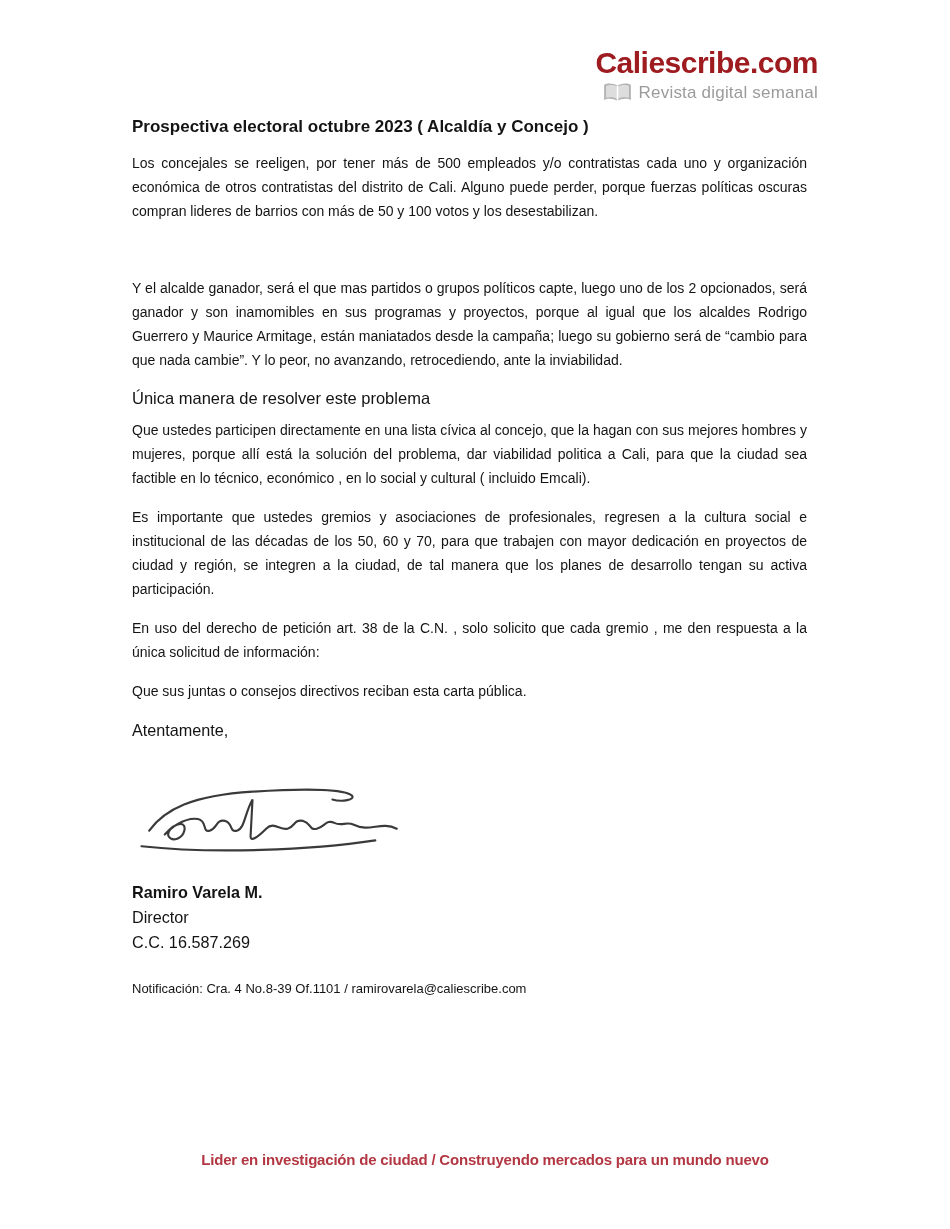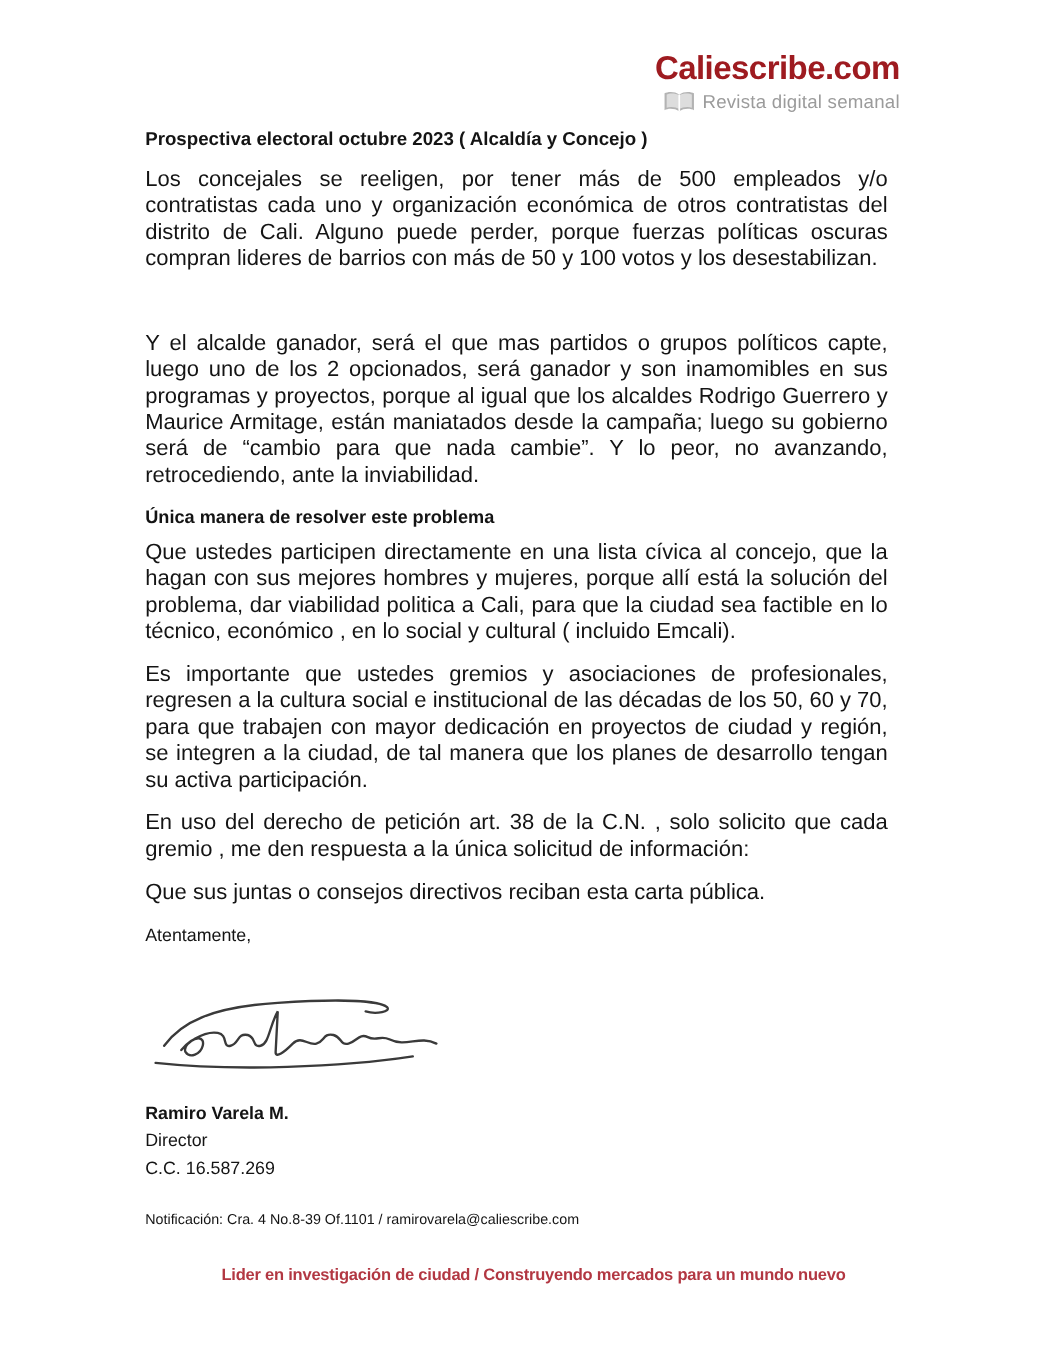--- a/index.html
+++ b/index.html
@@ -38,31 +38,31 @@
   }
 
   
   h1.title {
     font-size: 17px;
     line-height: 22px;
     margin: 13px 0 13px 0;
     font-weight: bold;
   }
   p.body-p {
-    font-size: 20px;
+    font-size: 14px;
     line-height: 24px;
     text-align: justify;
     margin: 0 11px 15px 0;
   }
   .big-gap { height: 38px; }
   h2.subhead {
     font-size: 16.5px;
     line-height: 22px;
     margin: 0 0 9px 0;
-    font-weight: bold;
+    font-weight: normal;
   }
   p.closing {
     font-size: 16.2px;
     line-height: 24px;
     margin: 11px 0 0 0;
   }
   .signature { margin-top: 38px; height: 76px; }
   .signer { margin-top: 24px; font-size: 16.2px; line-height: 25px; }
   .signer-name { font-weight: bold; }
   p.notification {

